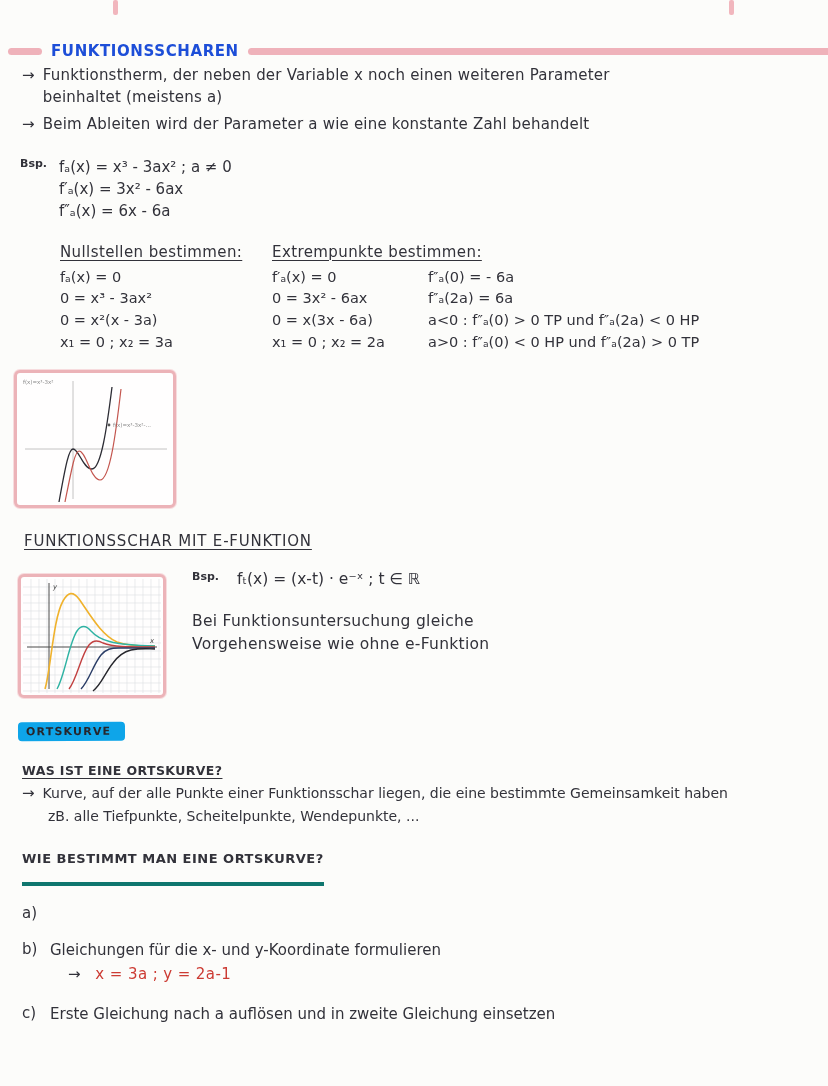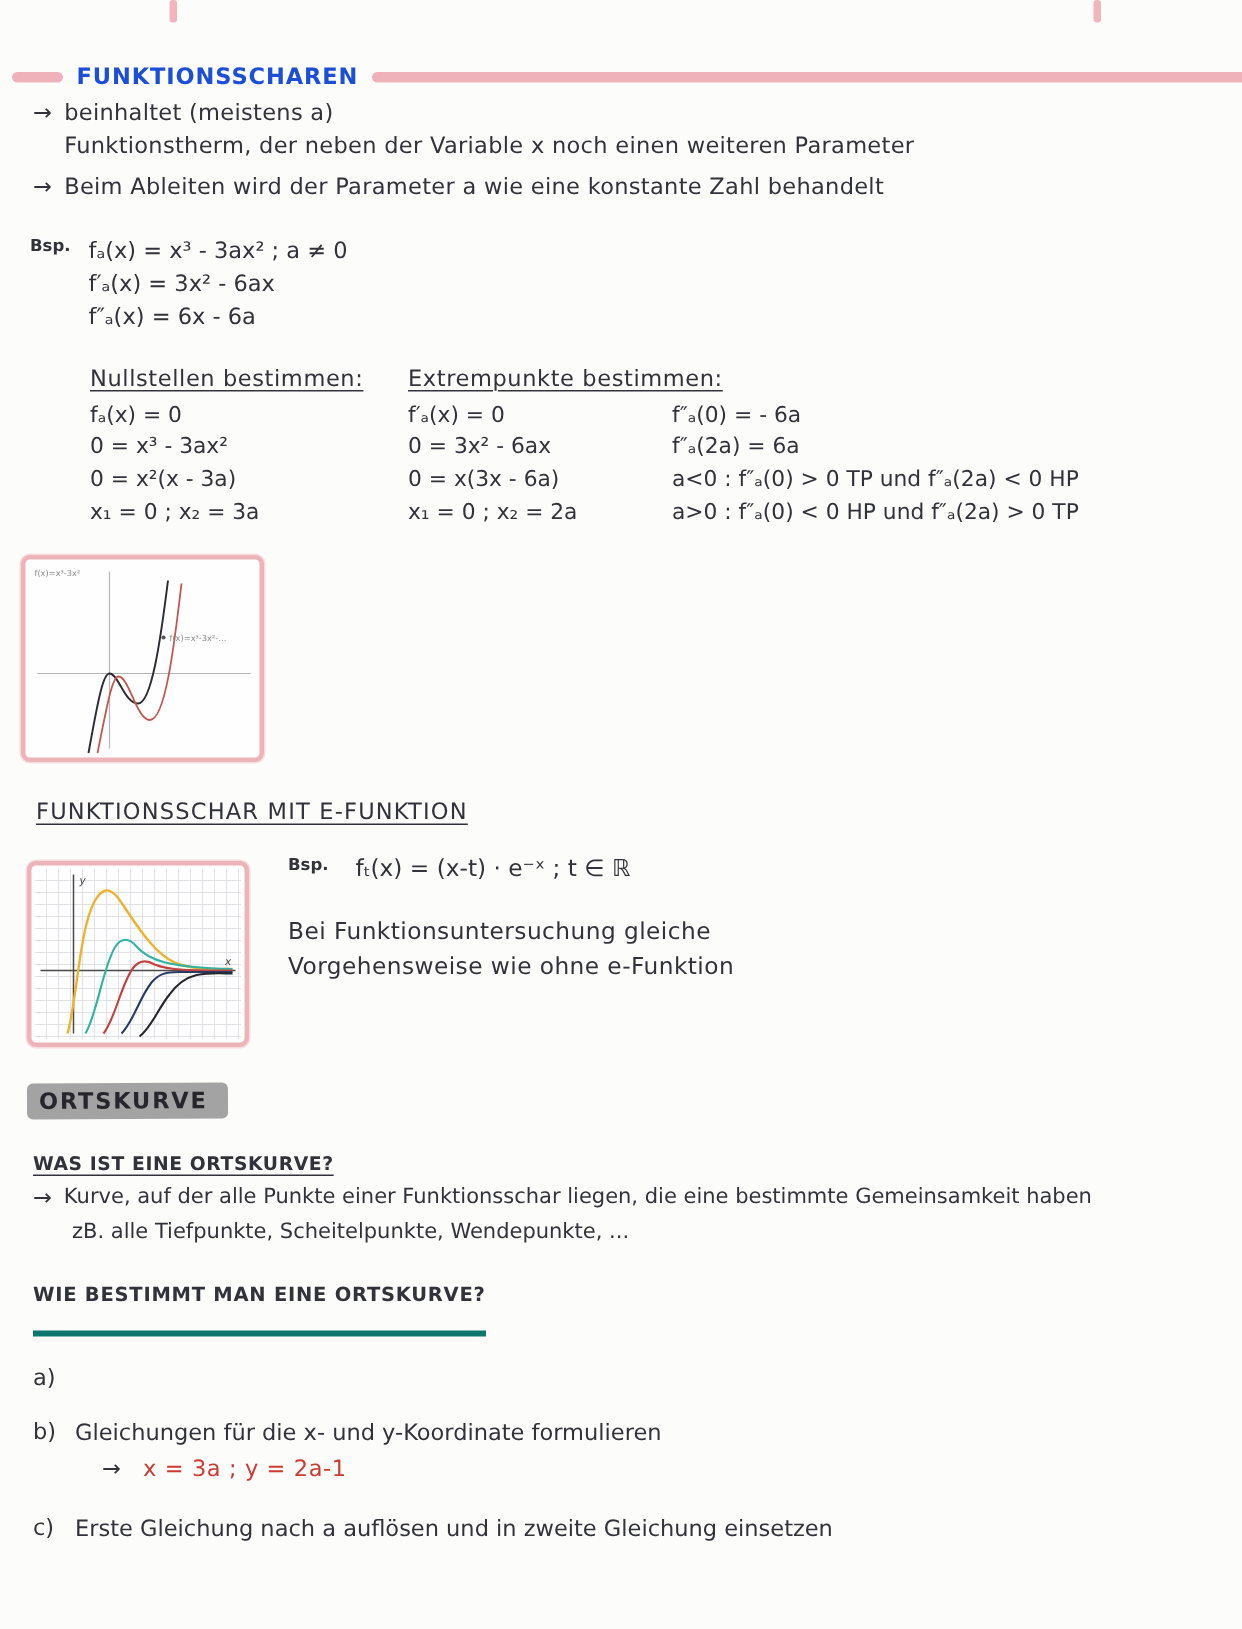--- a/index.html
+++ b/index.html
@@ -33,37 +33,37 @@
   
   .example{margin-top:22px;display:flex;gap:12px;margin-left:20px;}
   .bsp{font-size:11px;font-weight:bold;}
   .ex-lines div{font-size:15px;line-height:1.45;}
 
   
   .cols{display:flex;margin:20px 0 0 60px;}
   .col1{width:212px;}
   .col-heading{font-size:15px;letter-spacing:.4px;margin-bottom:6px;}
   .eqline{font-size:14.5px;line-height:1.5;}
-  .grid2{display:grid;grid-template-columns:150px auto;column-gap:26px;}
+  .grid2{display:grid;grid-template-columns:150px auto;column-gap:6px;}
 
   
   .graph{margin:16px 0 0 14px;display:inline-block;border:3px solid #ecb3b8;border-radius:6px;background:#fffefe;padding:2px;box-shadow:0 0 0 1px #f7dcde;}
   .graph svg{display:block;background:#fffefe;}
   .g2{margin:12px 0 0 0;}
   .tiny{font-size:5.5px;fill:#8a8a8a;}
   .axlabel{font-size:7px;fill:#444;font-style:italic;}
 
   
   .efunk-heading{font-size:15px;letter-spacing:.8px;margin:20px 0 0 24px;}
   .efunk-row{display:flex;gap:26px;margin:12px 0 0 18px;align-items:flex-start;}
   .efunk-text .formula-row{display:flex;gap:18px;font-size:15.5px;margin-top:8px;}
   .efunk-note{margin-top:22px;font-size:15.5px;line-height:1.5;letter-spacing:.3px;}
 
   
-  .ortskurve-heading{display:inline-block;margin:24px 0 0 18px;font-size:15px;font-weight:700;letter-spacing:1.2px;background:#a3a3a3;padding:3px 14px 3px 8px;border-radius:4px;transform:rotate(-.3deg);color:#26262c;}
+  .ortskurve-heading{display:inline-block;margin:24px 0 0 18px;font-size:11px;font-weight:700;letter-spacing:1.2px;background:#0ea5e9;padding:3px 14px 3px 8px;border-radius:4px;transform:rotate(-.3deg);color:#26262c;}
   .was-heading{font-size:12.5px;font-weight:700;letter-spacing:.4px;margin-top:22px;}
   .ok-text{font-size:14px;line-height:1.45;}
   .zb-line{margin:2px 0 0 26px;}
   .how-heading{display:inline-block;font-size:13px;font-weight:700;letter-spacing:.5px;border-bottom:4px solid #0f766e;padding-bottom:16px;margin-top:24px;}
 
   .step{display:flex;gap:8px;margin:18px 0 0 22px;}
   .step-label{flex:0 0 20px;font-size:15px;}
   .step-body{font-size:15px;line-height:1.45;}
   .res-line{margin-top:3px;}
   .res-line .red{margin-left:10px;letter-spacing:.4px;}
@@ -80,22 +80,22 @@
     <span class="band-seg left"></span>
     <h1 class="page-title">FUNKTIONSSCHAREN</h1>
     <span class="band-seg right"></span>
   </header>
 
   
   <section class="sec">
     <div class="bullet hand">
       <span class="arrow">→</span>
       <div>
+        <div>Funktionstherm, der neben der Variable x noch einen weiteren  Parameter</div>
         <div>beinhaltet (meistens a)</div>
-        <div>Funktionstherm, der neben der Variable x noch einen weiteren  Parameter</div>
       </div>
     </div>
     <div class="bullet hand">
       <span class="arrow">→</span>
       <div>Beim Ableiten wird der Parameter a wie eine konstante Zahl behandelt</div>
     </div>
   </section>
 
   
   <section class="example">

